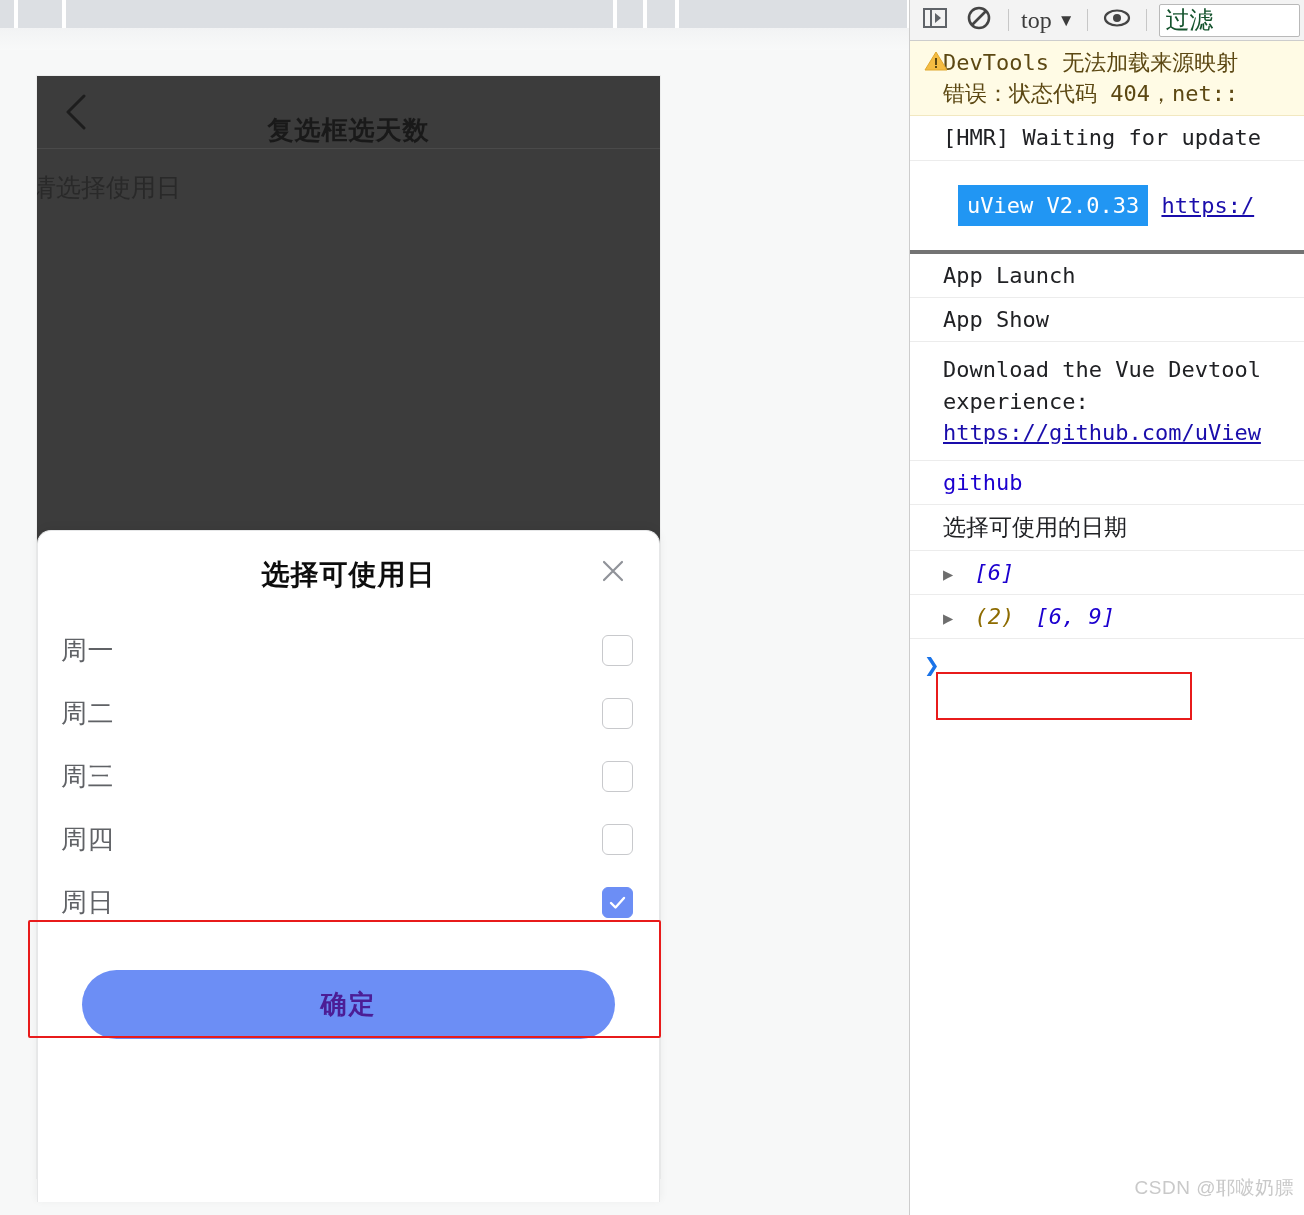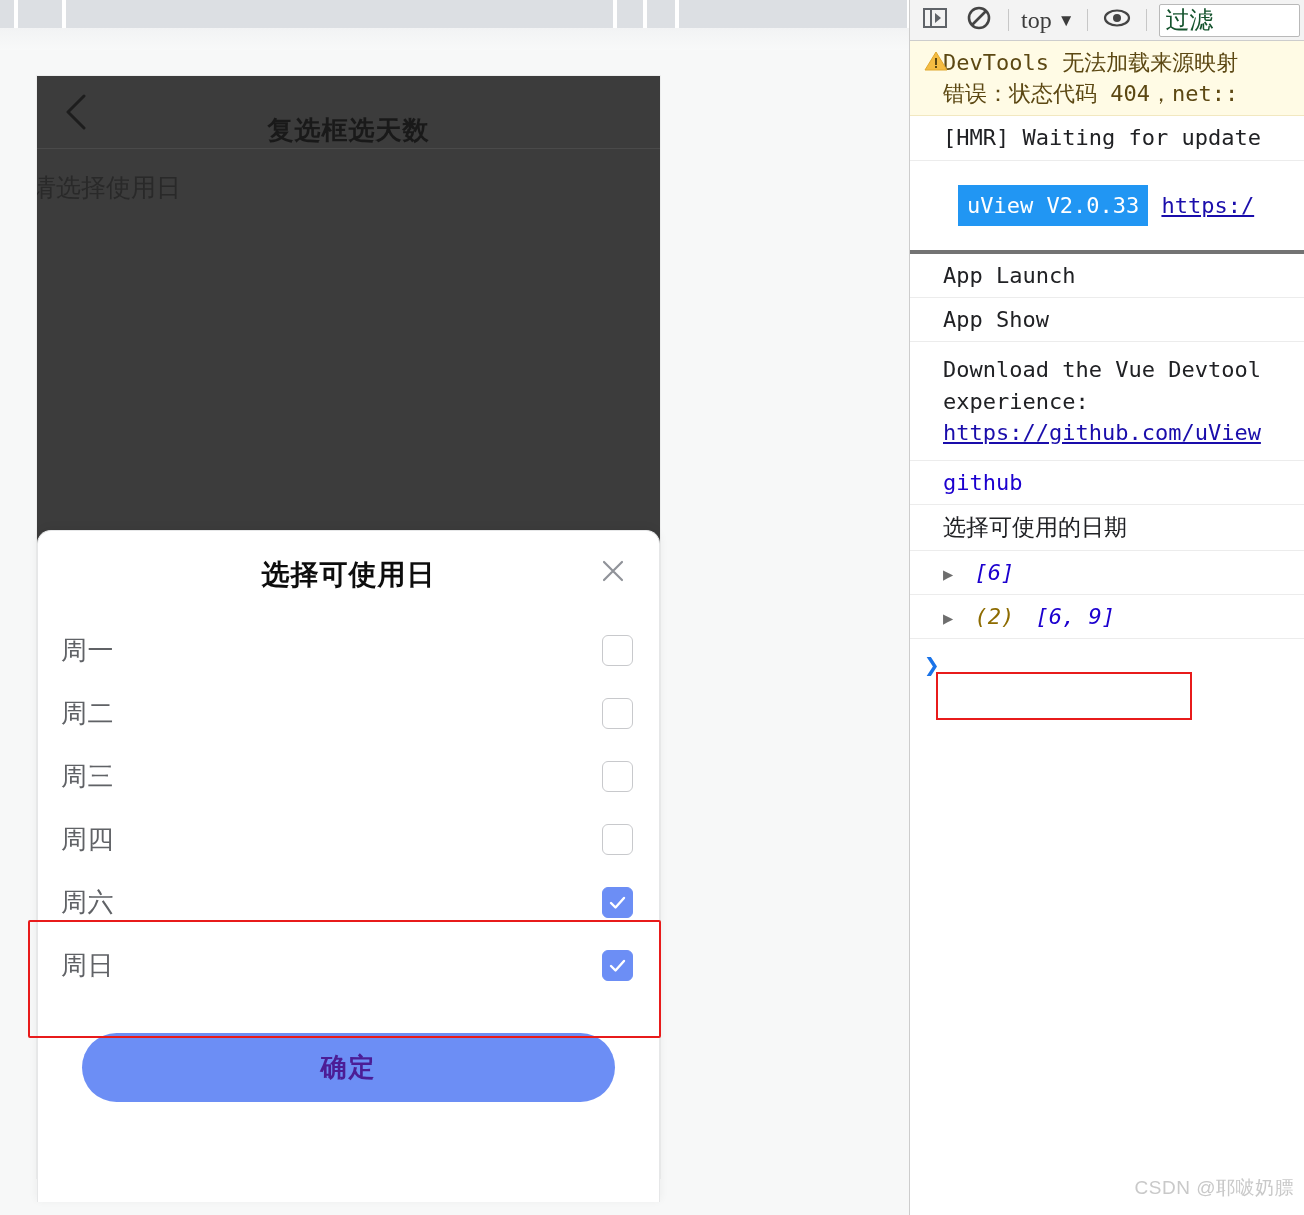--- a/index.html
+++ b/index.html
@@ -342,28 +342,20 @@
         </div>
 
         <div class="day-row">
           <span class="day-label">周四</span>
           <span class="cb">
             
           </span>
         </div>
 
 
-        <div class="day-row">
-          <span class="day-label">周六</span>
-          <span class="cb checked">
-            <svg width="19" height="19" viewBox="0 0 19 19">
-                <path d="M3 10 L7.5 14.5 L16 5" stroke="#fff" stroke-width="2.4" fill="none" stroke-linecap="round" stroke-linejoin="round"></path>
-              </svg>
-          </span>
-        </div>
 
         <div class="day-row">
           <span class="day-label">周日</span>
           <span class="cb checked">
             <svg width="19" height="19" viewBox="0 0 19 19">
                 <path d="M3 10 L7.5 14.5 L16 5" stroke="#fff" stroke-width="2.4" fill="none" stroke-linecap="round" stroke-linejoin="round"></path>
               </svg>
           </span>
         </div>
 

